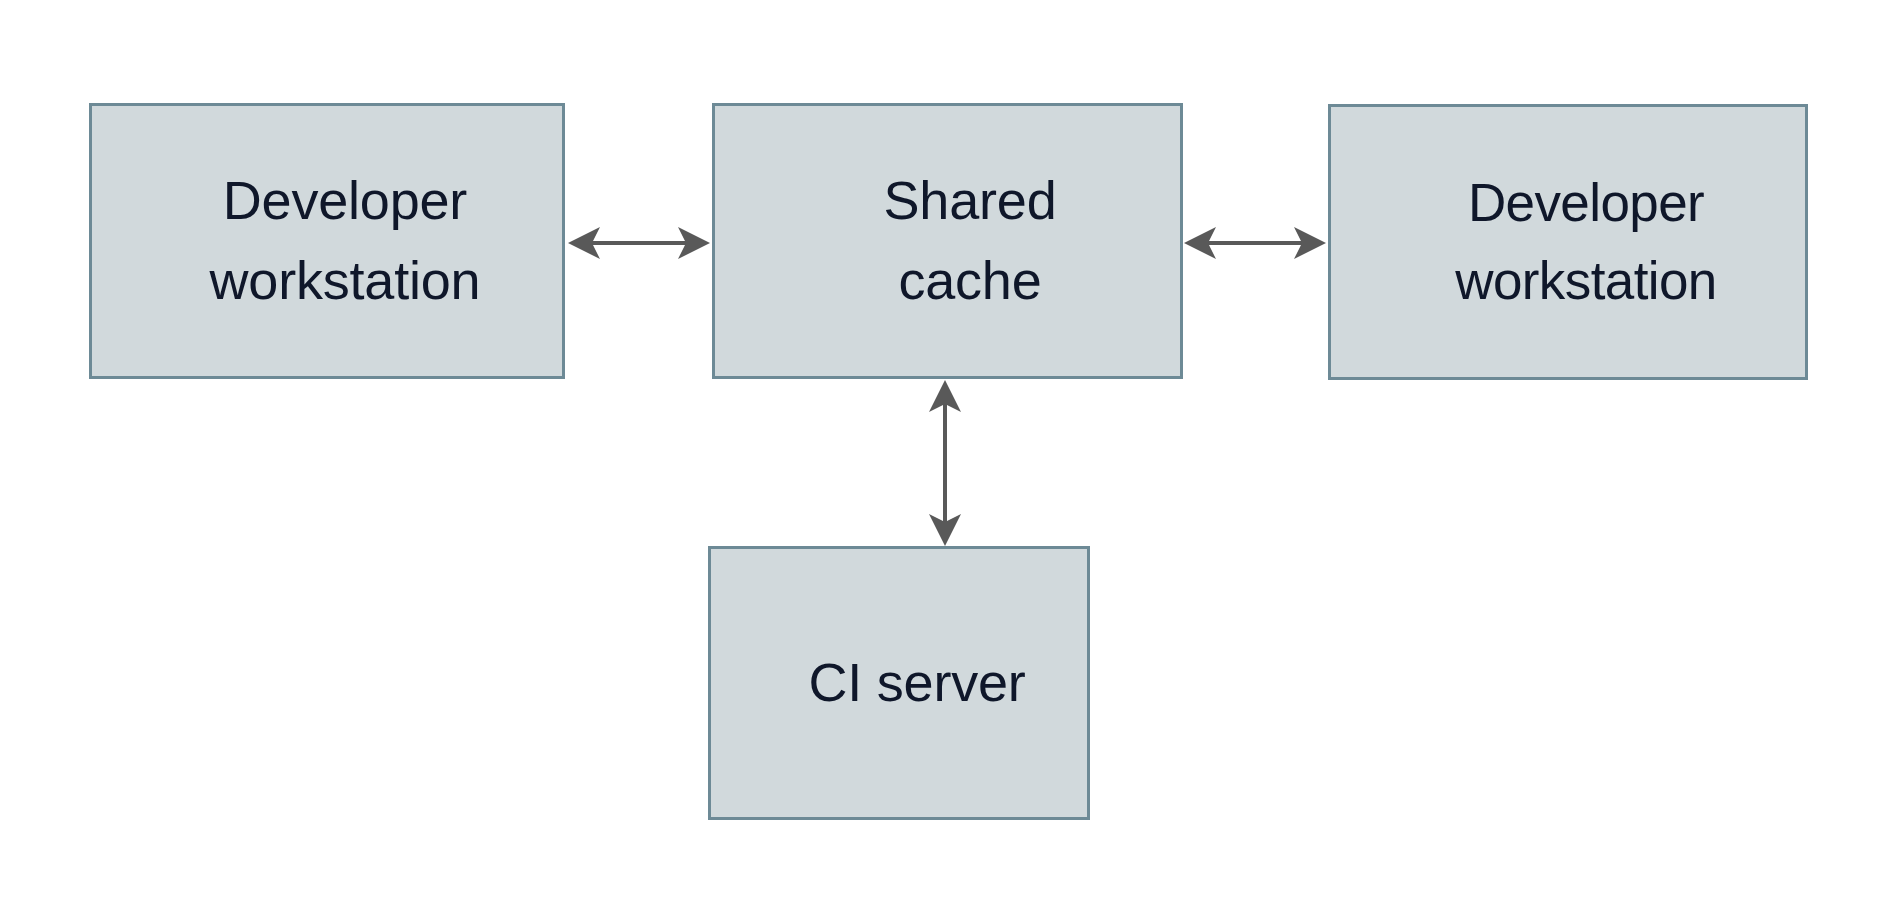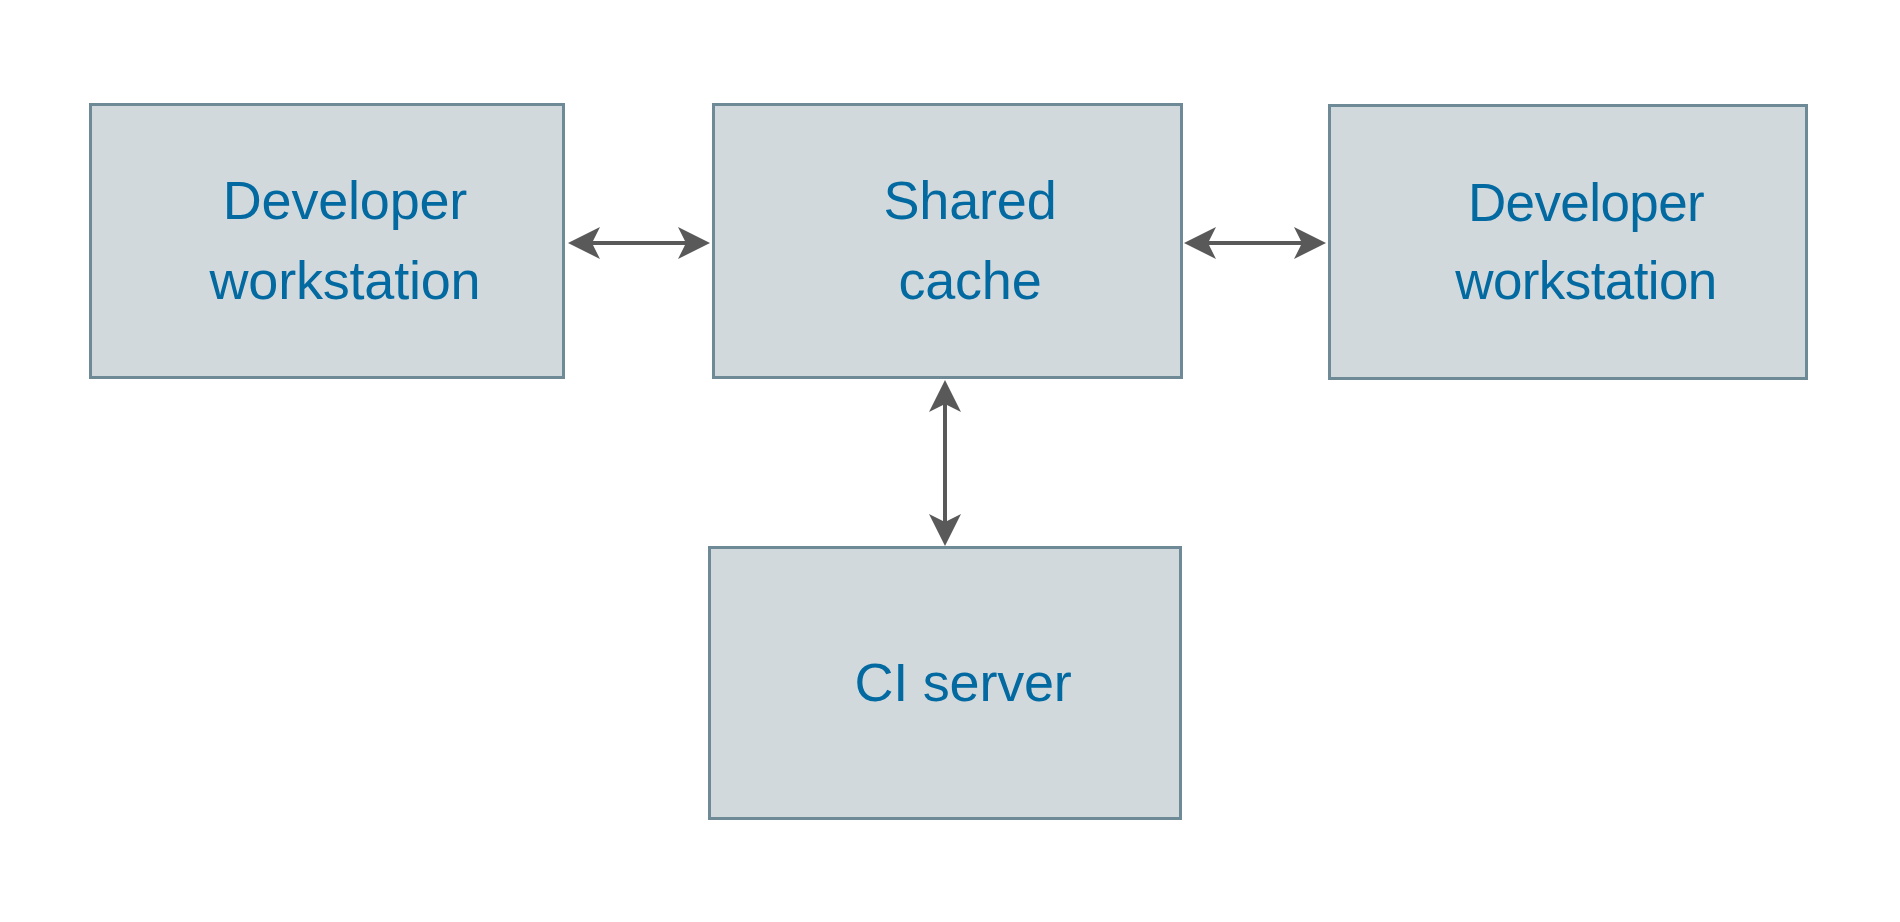--- a/index.html
+++ b/index.html
@@ -22,30 +22,30 @@
     background: #d1d9dc;
     border: 3px solid #6d8a96;
     display: flex;
     align-items: center;
     justify-content: center;
     text-align: center;
   }
   .node-label {
     font-size: 54px;
     line-height: 1.48;
-    color: #0369a1;
+    color: #0f172a;
     letter-spacing: -0.2px;
     white-space: pre-line;
     padding: 0 6px;
     margin-left: 36px;
   }
   #node-dev-left  { left: 89px;   top: 103px; width: 476px; height: 276px; }
   #node-cache     { left: 712px;  top: 103px; width: 471px; height: 276px; padding-left: 9px; }
   #node-dev-right { left: 1328px; top: 104px; width: 480px; height: 276px; }
-  #node-ci        { left: 708px;  top: 546px; width: 474px; height: 274px; }
+  #node-ci        { left: 708px;  top: 546px; width: 382px; height: 274px; }
 
   #node-dev-right .node-label { font-size: 53px; letter-spacing: -0.6px; }
 
   .edge {
     position: absolute;
     pointer-events: none;
   }
   #edge-left-cache  { left: 560px;  top: 213px; width: 158px; height: 60px; }
   #edge-cache-right { left: 1178px; top: 213px; width: 156px; height: 60px; }
   #edge-cache-ci    { left: 915px;  top: 374px; width: 60px;  height: 178px; }

